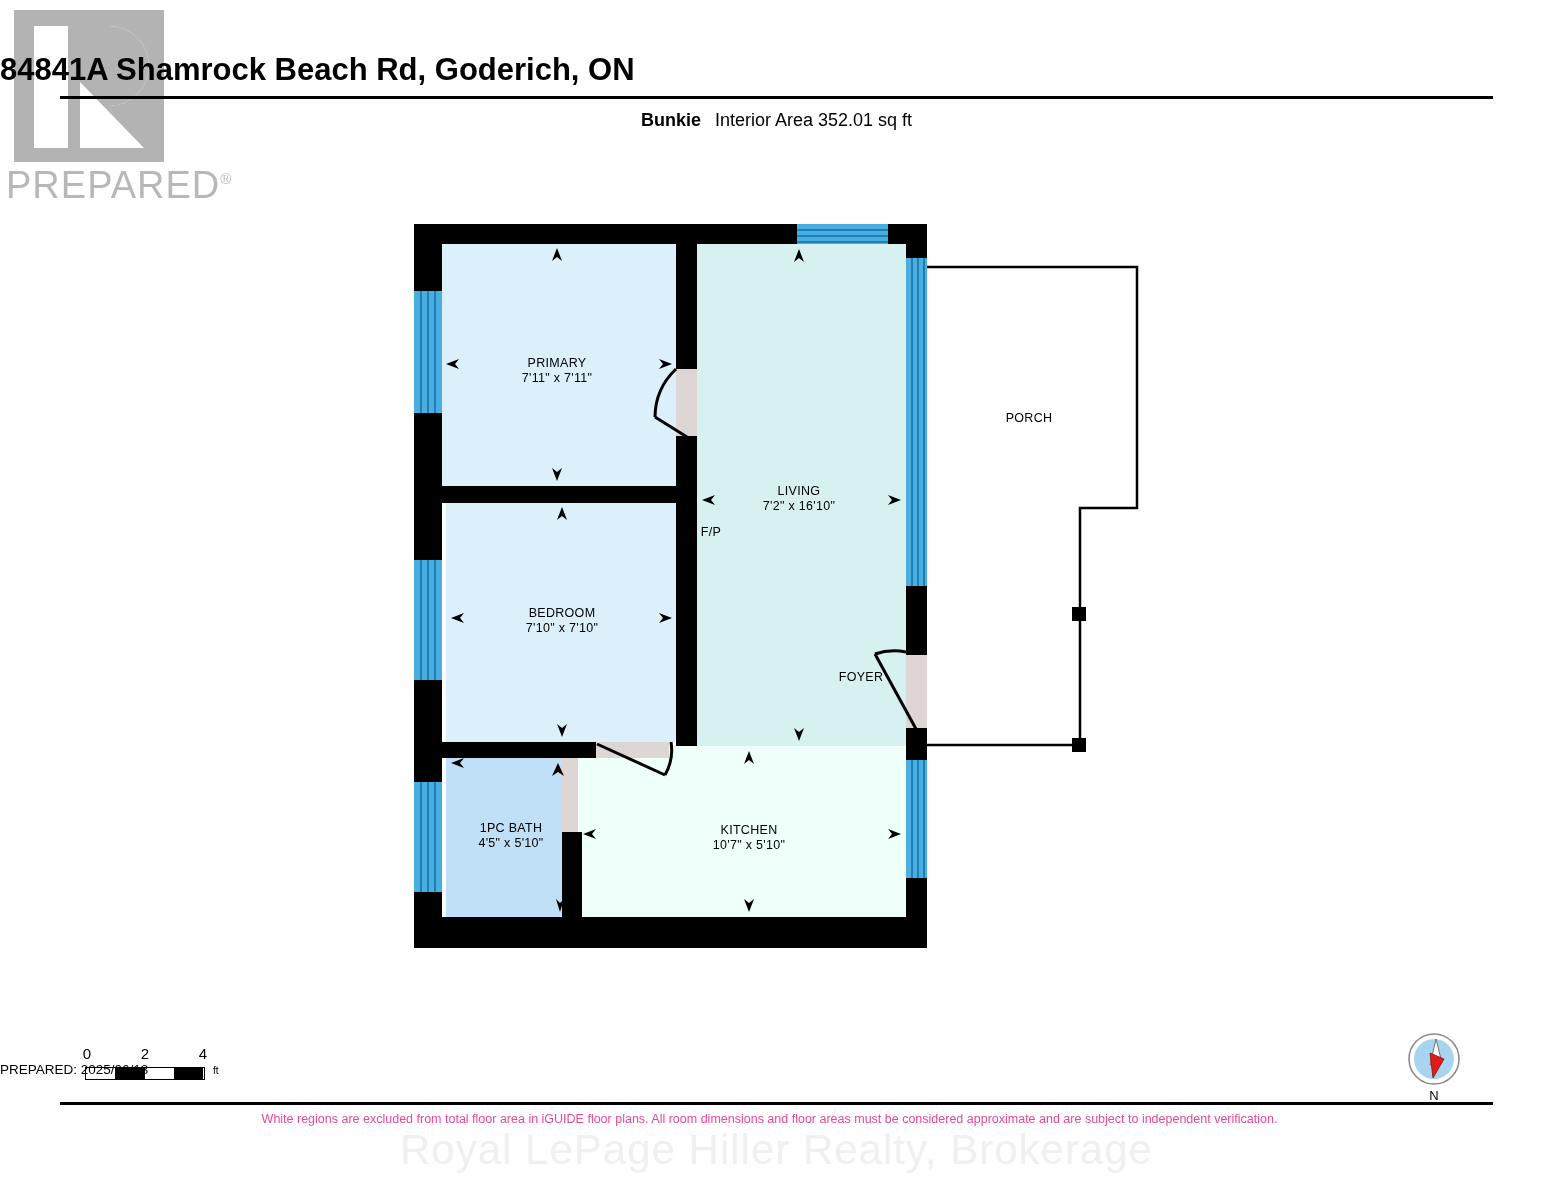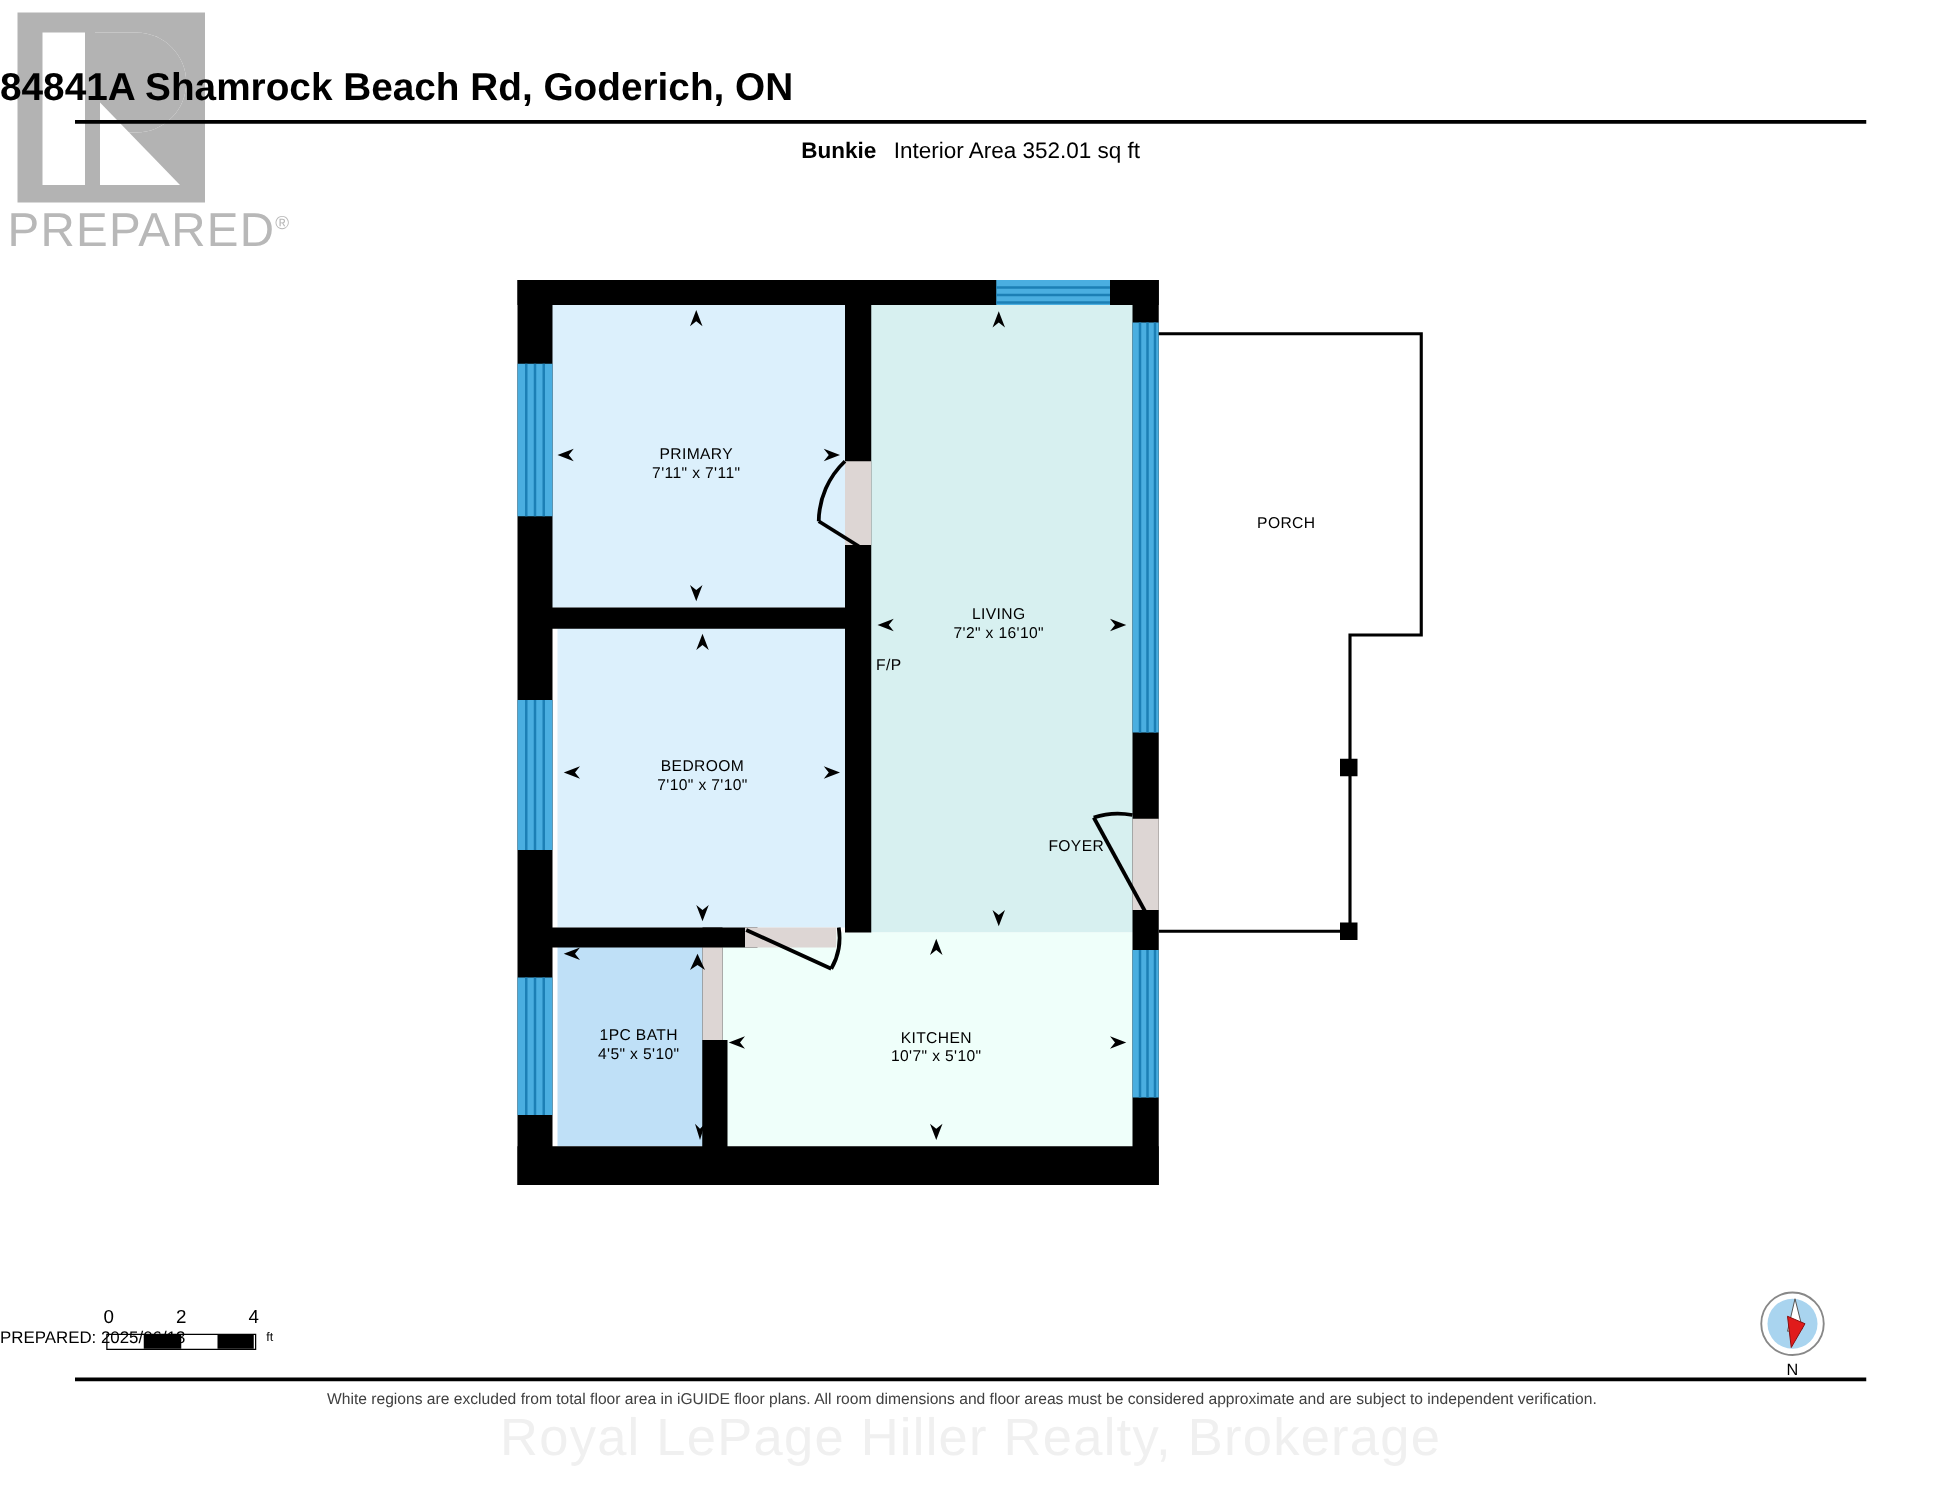--- a/index.html
+++ b/index.html
@@ -160,21 +160,21 @@
     height: 3px;
     background: #000;
   }
   #disclaimer {
     position: absolute;
     left: 0;
     top: 1112px;
     width: 1539px;
     text-align: center;
     font-size: 12.5px;
-    color: #404040;
+    color: #ec4899;
   }
   #watermark {
     position: absolute;
     left: 0;
     top: 1126px;
     width: 1553px;
     text-align: center;
     font-size: 42px;
     color: #f0f0f0;
     letter-spacing: 1px;

